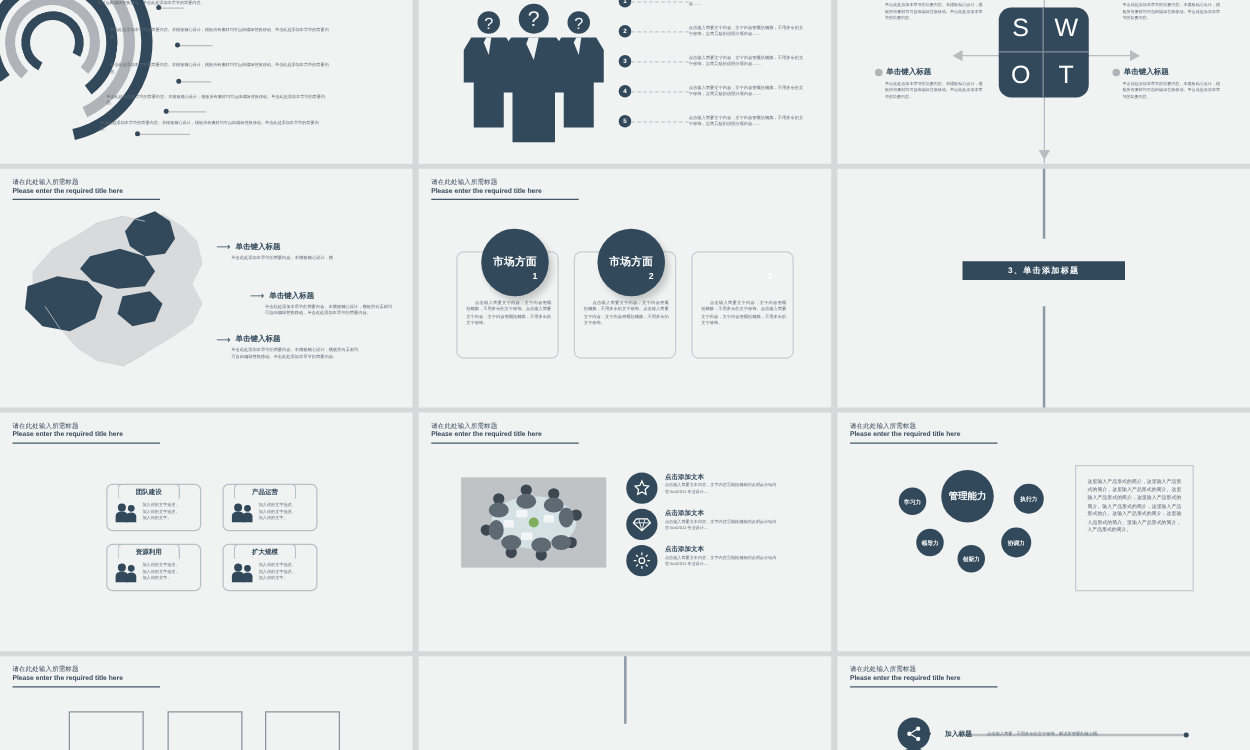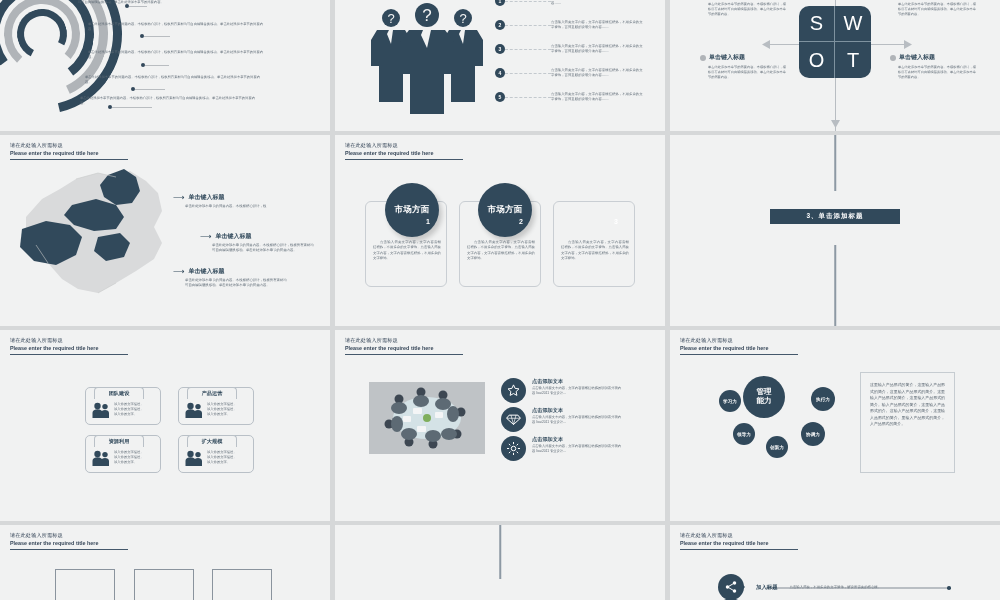--- a/index.html
+++ b/index.html
@@ -489,21 +489,21 @@
     </div>
   </div>
 
   <div class="slide">
     <div class="ttl">
       <div class="cn">请在此处输入所需标题</div>
       <div class="en">Please enter the required title here</div>
       <div class="rule"></div>
     </div>
 
-    <div class="bub" style="left:73px;top:46px;width:42px;height:42px;flex-direction:column;">
+    <div class="bub" style="left:83px;top:46px;width:42px;height:42px;">
       <span style="font-size:7.5px;font-weight:bold;line-height:1.18;">管理</span>
       <span style="font-size:7.5px;font-weight:bold;line-height:1.18;">能力</span>
     </div>
     <div class="bub" style="left:49px;top:60px;width:22px;height:22px;font-size:4.6px;font-weight:bold;">学习力</div>
     <div class="bub" style="left:141px;top:57px;width:24px;height:24px;font-size:4.6px;font-weight:bold;">执行力</div>
     <div class="bub" style="left:63px;top:93px;width:22px;height:22px;font-size:4.6px;font-weight:bold;">领导力</div>
     <div class="bub" style="left:96px;top:106px;width:22px;height:22px;font-size:4.6px;font-weight:bold;">创新力</div>
     <div class="bub" style="left:131px;top:92px;width:24px;height:24px;font-size:4.6px;font-weight:bold;">协调力</div>
 
     <div class="notebox" style="left:190px;top:42px;width:95px;height:101px;">

